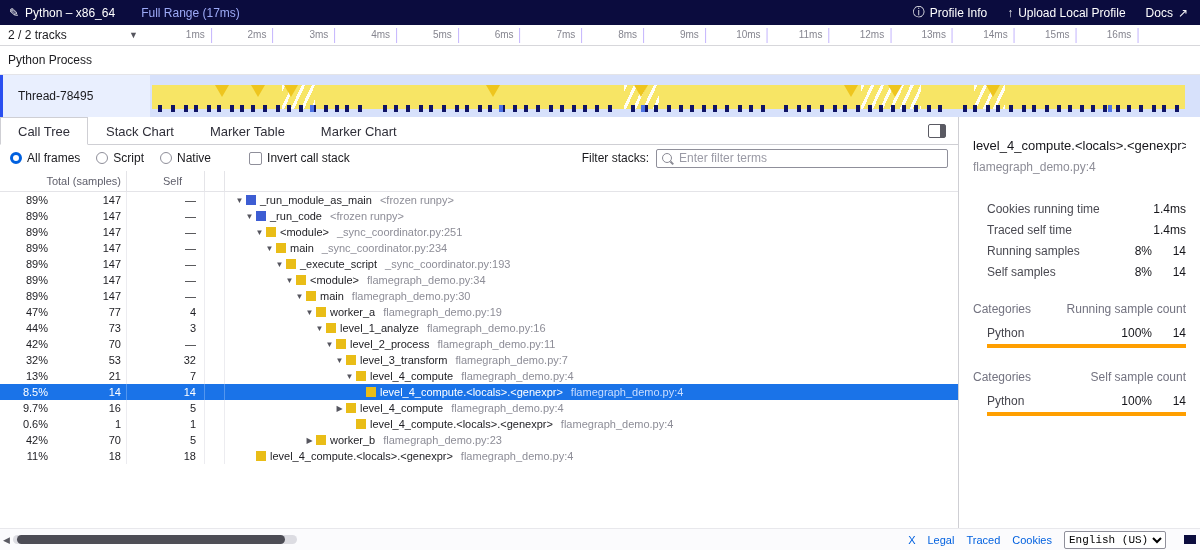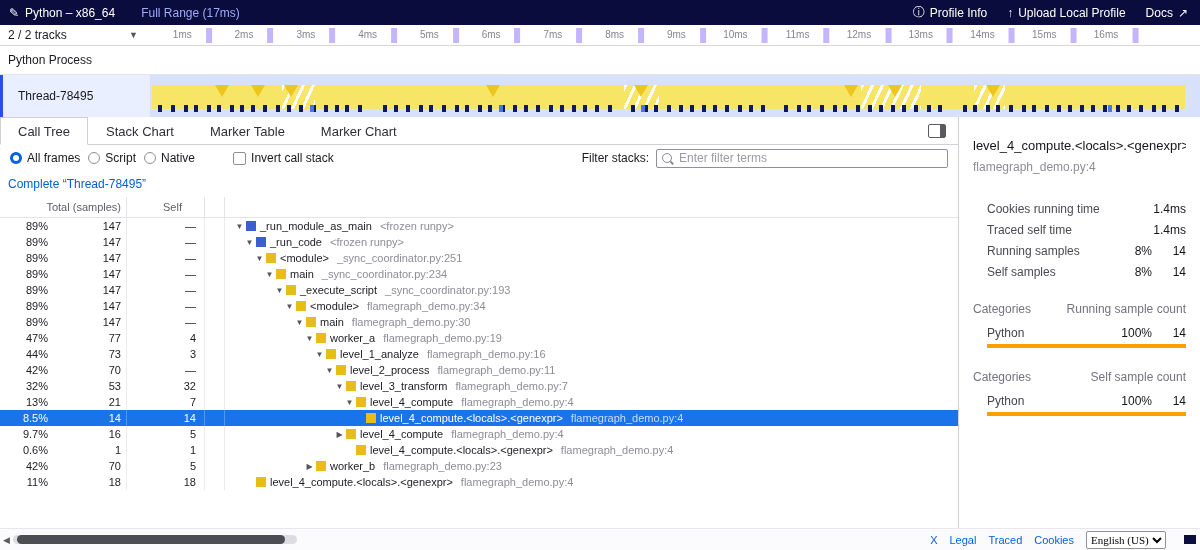--- a/index.html
+++ b/index.html
@@ -13,21 +13,21 @@
   .topbar-right{margin-left:auto;display:flex;align-items:center;gap:20px;padding-right:12px}
   .tb-item{display:flex;align-items:center;gap:5px;cursor:pointer}
   .tb-icon{font-size:12px;opacity:.95}
   
   .ruler{position:absolute;top:25px;left:0;right:0;height:21px;background:#fff;border-bottom:1px solid #d7d7db;box-sizing:border-box}
   .tracks-btn{position:absolute;left:0;top:0;width:150px;height:100%;display:flex;align-items:center;
               padding:0 12px 0 8px;box-sizing:border-box;font-size:12px;color:#1a1a1e;cursor:pointer}
   .tracks-caret{margin-left:auto;font-size:9px;color:#55555e}
   .ruler-ticks{position:absolute;left:150px;right:0;top:0;bottom:0}
   .ruler-tick{position:absolute;top:3px;transform:translateX(-100%);font-size:10px;color:#85858f;
-              padding-right:14px;border-right:6px solid #c4b5fd;height:15px;line-height:13px}
+              padding-right:6px;border-right:1px solid #c4b5fd;height:15px;line-height:13px}
   
   .process-row{position:absolute;top:46px;left:0;right:0;height:29px;background:#fff;border-bottom:1px solid #e4e4e8;
                box-sizing:border-box;display:flex;align-items:center;padding-left:8px;font-size:12px;color:#1a1a1e}
   .thread-row{position:absolute;top:75px;left:0;right:0;height:42px;background:#d7e1fb;display:flex}
   .thread-label{width:150px;box-sizing:border-box;background:#e9effe;border-left:3px solid #2a4ff0;
                 display:flex;align-items:center;padding-left:15px;font-size:12px;color:#1a1a1e;cursor:pointer}
   .thread-graph{position:relative;flex:1;overflow:hidden;cursor:pointer}
   .band{position:absolute;left:2px;right:15px;top:10px;height:24px;background:#f7e565}
   .hatch{position:absolute;top:0;height:100%;
          background:repeating-linear-gradient(115deg, rgba(255,255,255,.95) 0 3px, rgba(255,255,255,0) 3px 9px)}
@@ -39,21 +39,21 @@
   .panel{position:absolute;top:117px;left:0;width:958px;bottom:22px;background:#fff}
   .tabbar{height:28px;border-bottom:1px solid #cfcfd4;display:flex;align-items:stretch;background:#fff;box-sizing:border-box}
   .tabs-wrap{display:flex;align-items:stretch}
   .tab{padding:0 17px;display:flex;align-items:center;font-size:13px;color:#2f2f39;border:1px solid transparent;
        margin-bottom:-1px;cursor:pointer;box-sizing:border-box}
   .tab.selected{background:#fff;border-color:#cfcfd4;border-bottom-color:#fff}
   .dock-icon{margin-left:auto;align-self:center;margin-right:12px;width:16px;height:12px;border:1px solid #5a5a63;
              border-radius:2px;position:relative;cursor:pointer}
   .dock-icon::after{content:"";position:absolute;right:0;top:0;bottom:0;width:5px;background:#5a5a63}
   .controls{height:26px;display:flex;align-items:center;padding:0 10px;font-size:12px;color:#1a1a1e;background:#fff}
-  .radio-group{display:flex;align-items:center;gap:8px}
+  .radio-group{display:flex;align-items:center;gap:16px}
   .radio-item{display:flex;align-items:center;cursor:pointer}
   .radio{width:12px;height:12px;border-radius:50%;border:1px solid #8f8f9a;margin-right:5px;box-sizing:border-box;background:#fff}
   .radio.checked{border:3.5px solid #0060df}
   .invert-item{display:flex;align-items:center;margin-left:38px;cursor:pointer}
   .cbox{width:11px;height:11px;border:1px solid #8f8f9a;border-radius:2px;margin-right:5px;background:#fff}
   .filter-group{margin-left:auto;display:flex;align-items:center;gap:7px}
   .search{width:292px;height:19px;border:1px solid #8f8f9a;border-radius:2px;display:flex;align-items:center;
           padding:0 5px;gap:5px;background:#fff;box-sizing:border-box}
   .search input{border:none;outline:none;flex:1;font-size:12px;color:#333;font-family:inherit;background:transparent}
   .search input::placeholder{color:#9a9aa5}
@@ -99,21 +99,21 @@
   .sb-bar{margin:2px 0 0 14px;height:4px;background:#f1f1f4}
   .sb-bar-fill{height:100%;background:#ff9f00}
   
   .footer{position:absolute;left:0;right:0;bottom:0;height:22px;background:#fbfbfd;border-top:1px solid #e8e8ec;
           box-sizing:border-box;display:flex;align-items:center}
   .scroll-arrow{color:#5a5a63;font-size:9px;padding:0 3px;cursor:pointer}
   .scroll-track{position:relative;width:284px;height:9px;background:#dcdce2;border-radius:5px}
   .scroll-thumb{position:absolute;left:4px;top:0;width:268px;height:9px;background:#4c4c55;border-radius:5px;cursor:grab}
   .footer-links{margin-left:auto;display:flex;gap:12px;font-size:11px;align-items:center;padding-right:4px}
   .f-link{color:#0060df;text-decoration:none;cursor:pointer}
-  .lang-select{font-size:11px;height:18px;border:1px solid #8f8f9a;background:#fff;border-radius:2px;font-family:Liberation Serif, serif}
+  .lang-select{font-size:11px;height:18px;border:1px solid #8f8f9a;background:#fff;border-radius:2px;font-family:Liberation Mono, monospace}
   .resize-corner{width:12px;height:9px;background:#0b0c3e;margin-left:6px}
 </style>
 </head>
 <body>
 
 <div class="topbar">
   <span class="pencil">✎</span>
   <span>Python – x86_64</span>
   <a class="range-link">Full Range (17ms)</a>
   <div class="topbar-right">
@@ -302,23 +302,20 @@
     </label>
     <div class="filter-group">
       <span>Filter stacks:</span>
       <span class="search">
         <span class="mag"></span>
         <input type="text" placeholder="Enter filter terms" style="">
       </span>
     </div>
   </div>
 
-  <div class="range-link-row">
-    <span class="range-link2">Complete “Thread-78495”</span>
-  </div>
 
   <div class="tree-header">
     <div class="th-total">Total (samples)</div>
     <div class="th-self">Self</div>
     <div class="th-gap"></div>
   </div>
 
   <div>
       <div class="trow">
         <div class="c-total">

